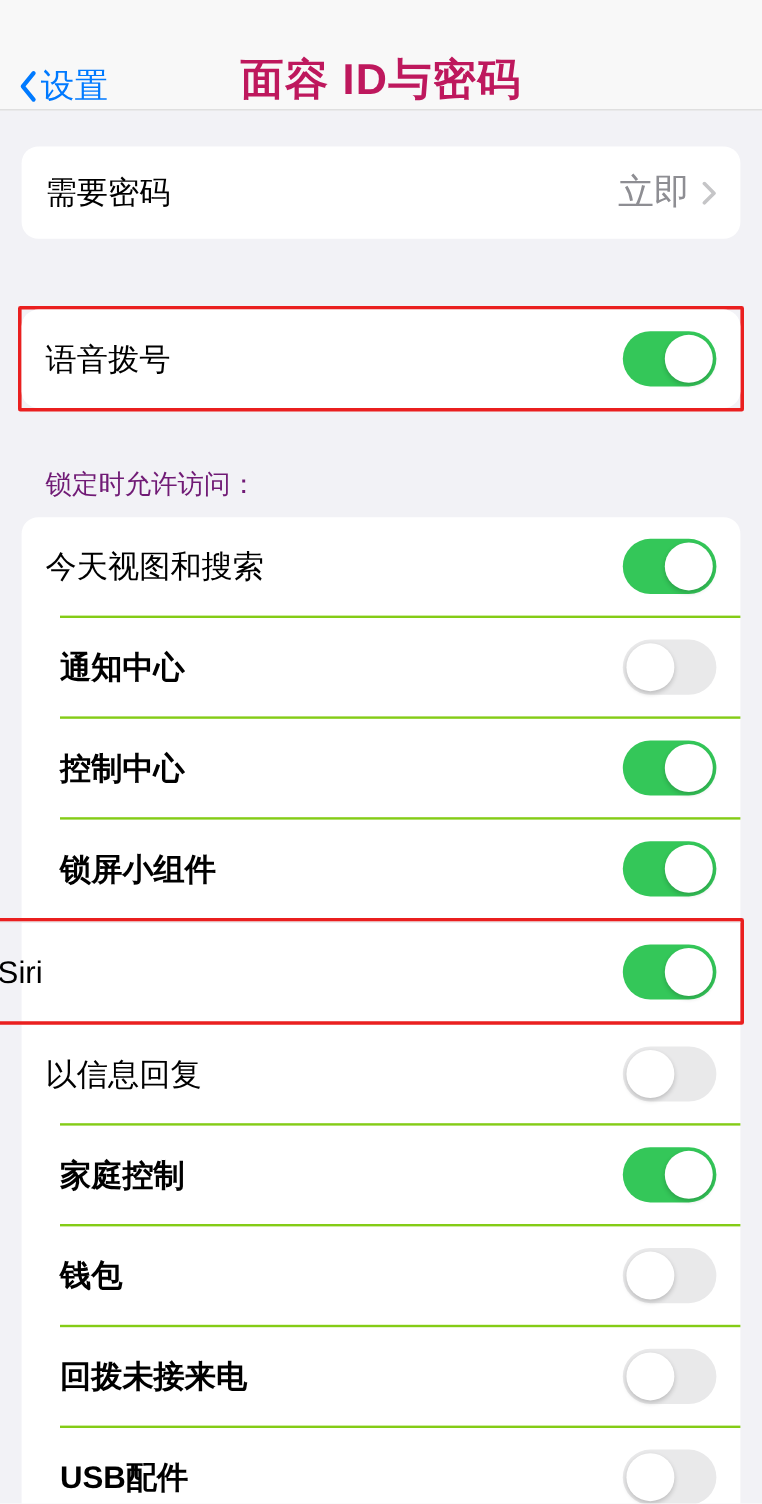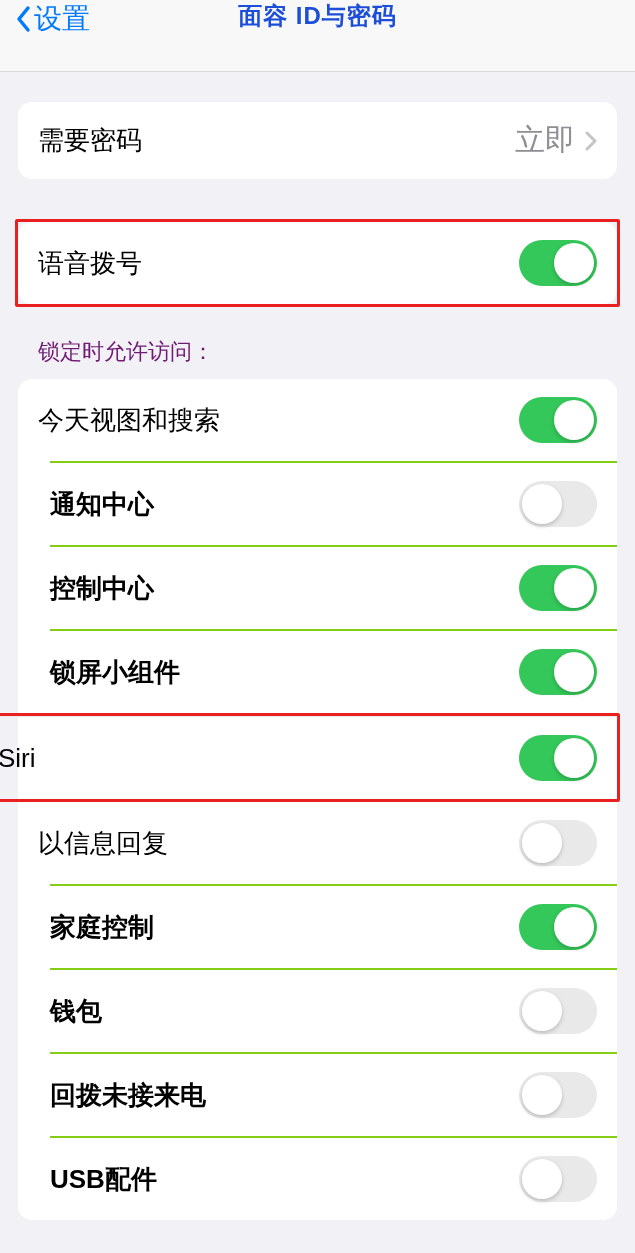--- a/index.html
+++ b/index.html
@@ -8,46 +8,46 @@
       box-sizing: border-box;
       font-family: -apple-system, "Helvetica Neue", "PingFang SC", sans-serif;
     }
     body {
       width: 635px;
       height: 1253px;
       background: #f2f2f6;
       overflow: hidden;
     }
     .nav {
-      height: 72px;
+      height: 92px;
       background: #f8f8f8;
       border-bottom: 1px solid #d9d9d9;
       display: flex;
-      align-items: flex-start;
+      align-items: flex-end;
       position: relative;
       padding: 0 16px;
     }
     .back-button {
       display: flex;
       align-items: center;
       color: #007aff;
       font-size: 28px;
       gap: 2px;
     }
     .chevron-left {
       width: 16px;
       height: 28px;
     }
     .nav-title {
       position: absolute;
       left: 50%;
       transform: translateX(-50%);
-      font-size: 24px;
+      font-size: 36px;
       font-weight: 600;
-      color: #1d4ed8;
+      color: #be185d;
       letter-spacing: 1px;
     }
     .content {
       padding: 30px 18px 0 18px;
     }
     .group {
       background: #fff;
       border-radius: 14px;
       text-align: center;
     }
@@ -119,21 +119,21 @@
       top: 3px;
       box-shadow: 0 2px 4px rgba(0,0,0,0.2);
     }
     .toggle.on .toggle-knob { right: 3px; }
     .toggle.off .toggle-knob { left: 3px; }
     .highlight {
       border: 3px solid #ea1f1f;
       border-radius: 2px;
     }
     .highlight-wrap {
-      margin: 0 -3px;
+      margin: 16px -3px;
     }
   </style>
 </head>
 <body>
 
 <div class="nav">
   <div class="back-button">
     <svg class="chevron-left" viewBox="0 0 16 28" fill="none" stroke="#007aff" stroke-width="3.5" stroke-linecap="round" stroke-linejoin="round">
       <polyline points="12,3 3,14 12,25"></polyline>
     </svg>

